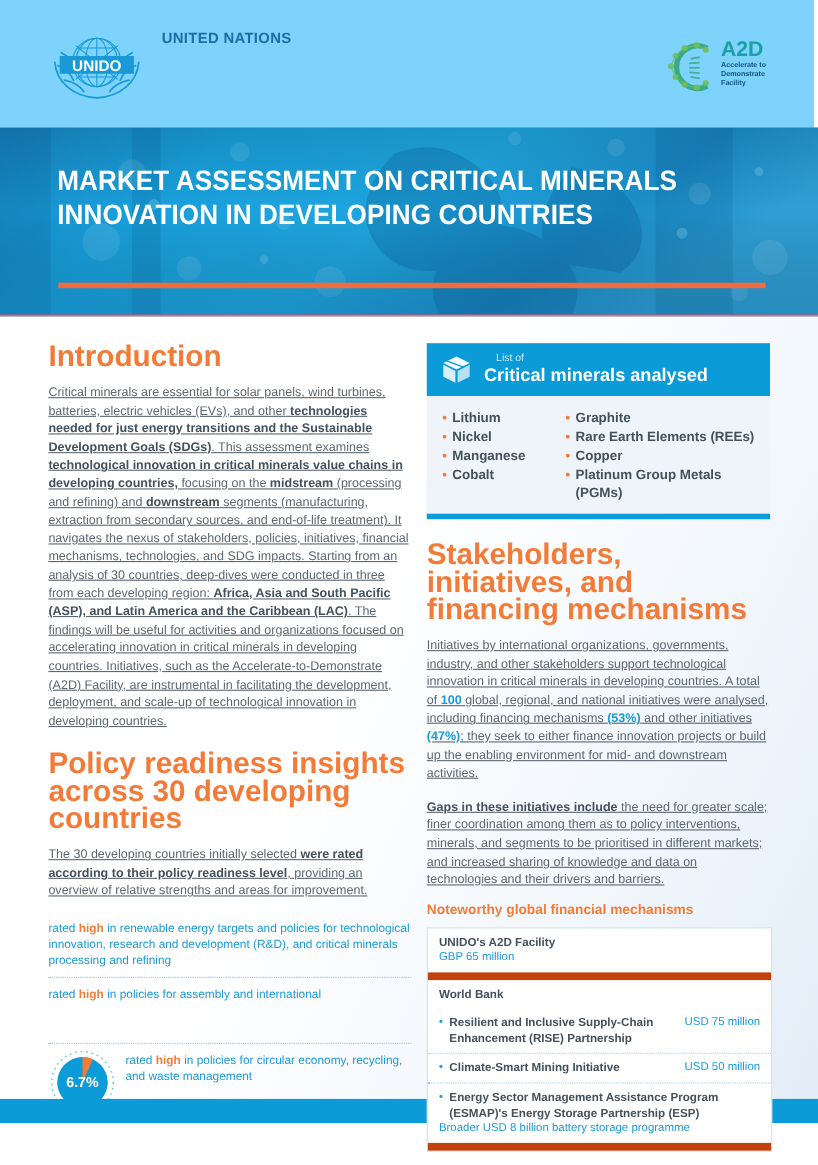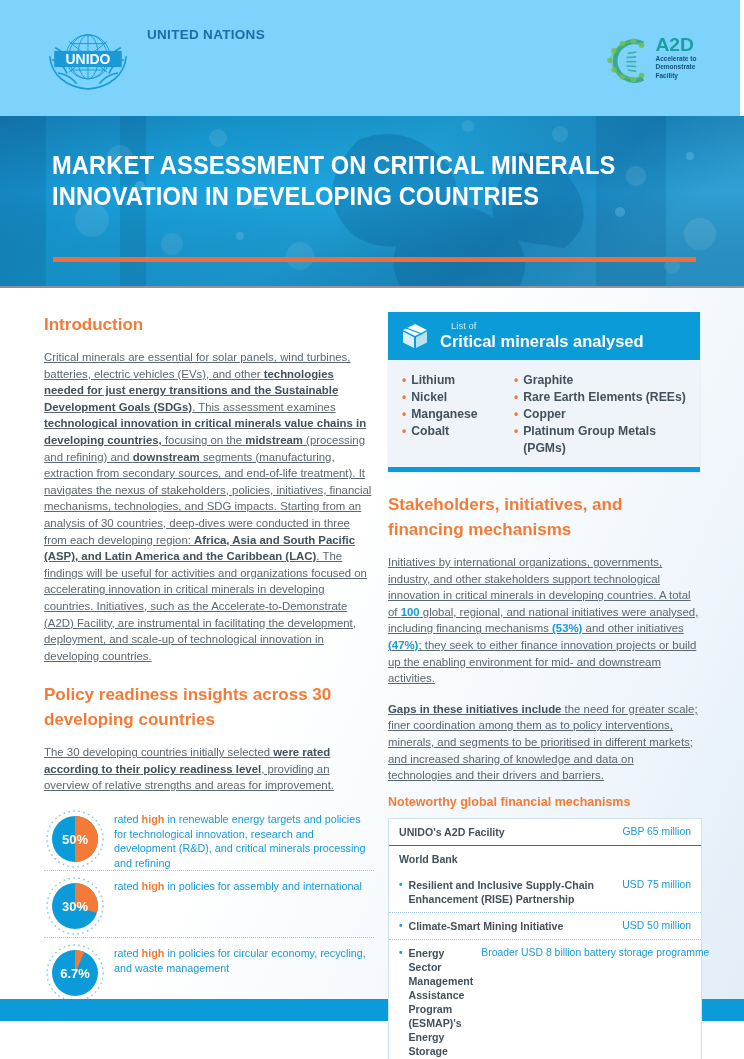--- a/index.html
+++ b/index.html
@@ -31,21 +31,21 @@
     background:linear-gradient(to right,#2a2f45,#5a3340,#3a3550);opacity:.55;}
 
   
   .body-wrap{position:absolute;left:0;top:288px;width:744px;height:733px;
      background:linear-gradient(115deg,#ffffff 0%,#ffffff 42%,#f2f7fc 72%,#e2edf8 100%);}
   .footer-bar{position:absolute;left:0;bottom:0;width:744px;height:22px;background:#0b9bd8;}
 
   .col-left{position:absolute;left:44px;top:312px;width:330px;}
   .col-right{position:absolute;left:388px;top:312px;width:312px;}
 
-  h2.sect{color:#f47b37;font-size:17px;line-height:25px;font-weight:bold;
+  h2.sect{color:#f47b37;font-size:27px;line-height:25px;font-weight:bold;
     margin:0 0 12px 0;letter-spacing:0;}
   h3.sub{color:#f47b37;font-size:12.5px;line-height:16px;font-weight:bold;margin:0 0 8px 0;}
   p.txt{font-size:11.4px;line-height:16.6px;margin:0 0 10px 0;color:#5b6771;text-decoration:underline;}
   p.txt b{color:#42515c;font-weight:bold;}
   .accent{color:#1a9ad7;font-weight:bold;}
 
   
   .card{position:relative;width:312px;background:#eef4f9;
     box-shadow:0 1px 2px rgba(20,50,80,.10);}
   .card-head{background:#0b9bd8;height:48px;position:relative;}
@@ -65,21 +65,21 @@
   .pie-row{position:relative;display:flex;align-items:flex-start;min-height:55px;padding-top:4px;}
   .pie-row + .pie-row{border-top:1px dotted #9ec9e8;}
   .pie-wrap{position:relative;width:62px;height:62px;flex:0 0 62px;margin-right:8px;}
   .pie-note{font-size:10.8px;line-height:14.6px;color:#1a9ad7;padding-top:4px;}
   .pie-note b{color:#f47b37;font-weight:bold;}
 
   
   .fin{width:312px;background:#fff;border:1px solid #cfe2f0;margin-top:4px;}
   .fin-row{display:flex;justify-content:space-between;align-items:flex-start;
     padding:6px 10px;}
-  .fin-row.solid{border-bottom:1px solid #c2410c;}
+  .fin-row.solid{border-bottom:7px solid #c2410c;flex-direction:column;}
   .fin-row.dotted{border-bottom:1px dotted #9ec9e8;}
   .fin-name{font-size:10.6px;line-height:14px;color:#42515c;font-weight:bold;flex:1 1 auto;padding-right:8px;}
   .fin-name.sub{display:flex;}
   .fin-name .b{color:#1a9ad7;margin-right:6px;font-size:10px;line-height:14px;}
   .fin-val{font-size:10.4px;line-height:14px;color:#1a9ad7;text-align:right;white-space:pre-line;flex:0 0 auto;}
 </style>
 </head>
 <body>
 
 <div class="page">
@@ -220,35 +220,23 @@
     <h2 class="sect">Introduction</h2>
 
     <p class="txt"><span>Critical minerals are essential for solar panels, wind turbines, batteries, electric vehicles (EVs), and other </span><b>technologies needed for just energy transitions and the Sustainable Development Goals (SDGs)</b><span>.  This assessment examines </span><b>technological innovation in critical minerals value chains in developing countries,</b><span> focusing on the </span><b>midstream</b><span> (processing and refining) and </span><b>downstream</b><span> segments (manufacturing, extraction from secondary sources, and end-of-life treatment). It navigates the nexus of stakeholders, policies, initiatives, financial mechanisms, technologies, and SDG impacts. Starting from an analysis of 30 countries, deep-dives were conducted in three from each developing region: </span><b>Africa, Asia and South Pacific (ASP), and Latin America and the Caribbean (LAC)</b><span>. The findings will be useful for activities and organizations focused on accelerating innovation in critical minerals in developing countries. Initiatives, such as the Accelerate-to-Demonstrate (A2D) Facility, are instrumental in facilitating the development, deployment, and scale-up of technological innovation in developing countries.</span></p>
 
     <h2 class="sect" style="margin-top:18px;">Policy readiness insights across 30 developing countries</h2>
 
     <p class="txt"><span>The 30 developing countries initially selected </span><b>were rated according to their policy readiness level</b><span>, providing an overview of relative strengths and areas for improvement.</span></p>
 
     <div class="pies" id="pie-list">
         <div class="pie-row">
-          <div class="pie-wrap"><svg viewBox="0 0 62 62" width="62" height="62" aria-hidden="true">
-              <circle cx="31" cy="31" r="28" fill="none" stroke="#0b9bd8" stroke-width="1.4" stroke-dasharray="1.6 3.4" opacity=".55"></circle>
-              <circle cx="31" cy="31" r="23" fill="#0b9bd8"></circle>
-              <path d="M 31 31 L 31 8 A 23 23 0 0 1 31.00 54.00 Z" fill="#f47b37"></path>
-              <text x="31" y="35.5" text-anchor="middle" font-family="Liberation Sans, sans-serif" font-size="13" font-weight="bold" fill="#ffffff">50%</text>
-            </svg></div>
           <div class="pie-note"><span>rated </span><b>high</b><span> in renewable energy targets and policies for technological innovation, research and development (R&amp;D), and critical minerals processing and refining</span></div>
         </div>
         <div class="pie-row">
-          <div class="pie-wrap"><svg viewBox="0 0 62 62" width="62" height="62" aria-hidden="true">
-              <circle cx="31" cy="31" r="28" fill="none" stroke="#0b9bd8" stroke-width="1.4" stroke-dasharray="1.6 3.4" opacity=".55"></circle>
-              <circle cx="31" cy="31" r="23" fill="#0b9bd8"></circle>
-              <path d="M 31 31 L 31 8 A 23 23 0 0 1 52.87 38.11 Z" fill="#f47b37"></path>
-              <text x="31" y="35.5" text-anchor="middle" font-family="Liberation Sans, sans-serif" font-size="13" font-weight="bold" fill="#ffffff">30%</text>
-            </svg></div>
           <div class="pie-note"><span>rated </span><b>high</b><span> in policies for assembly and international</span></div>
         </div>
         <div class="pie-row">
           <div class="pie-wrap"><svg viewBox="0 0 62 62" width="62" height="62" aria-hidden="true">
               <circle cx="31" cy="31" r="28" fill="none" stroke="#0b9bd8" stroke-width="1.4" stroke-dasharray="1.6 3.4" opacity=".55"></circle>
               <circle cx="31" cy="31" r="23" fill="#0b9bd8"></circle>
               <path d="M 31 31 L 31 8 A 23 23 0 0 1 40.40 10.01 Z" fill="#f47b37"></path>
               <text x="31" y="35.5" text-anchor="middle" font-family="Liberation Sans, sans-serif" font-size="13" font-weight="bold" fill="#ffffff">6.7%</text>
             </svg></div>
           <div class="pie-note"><span>rated </span><b>high</b><span> in policies for circular economy, recycling, and waste management</span></div>

